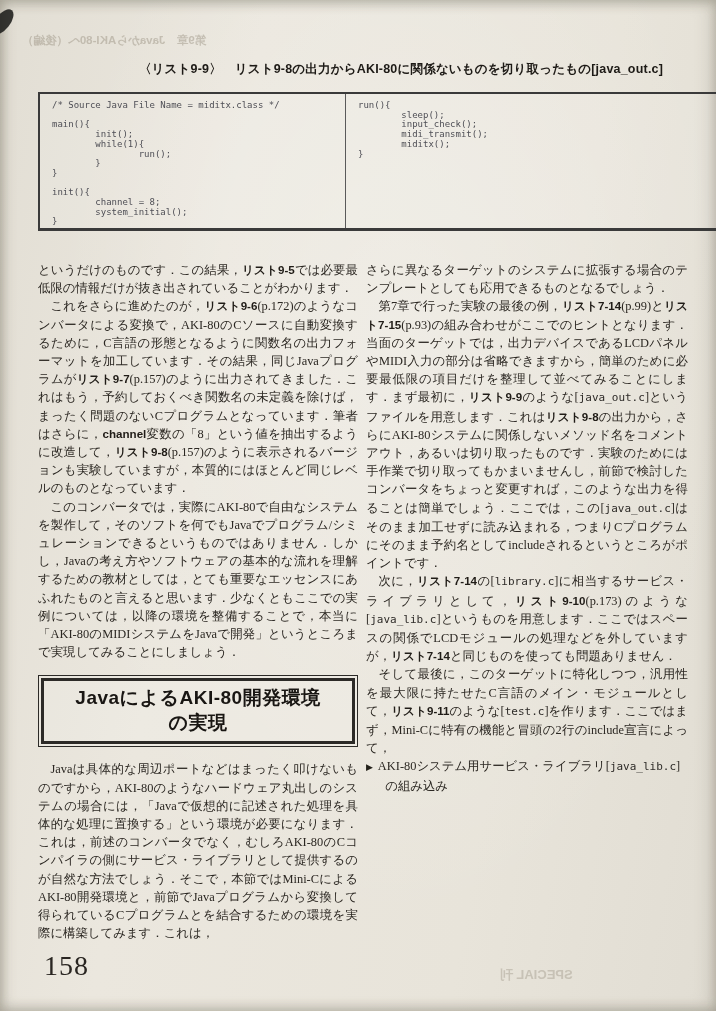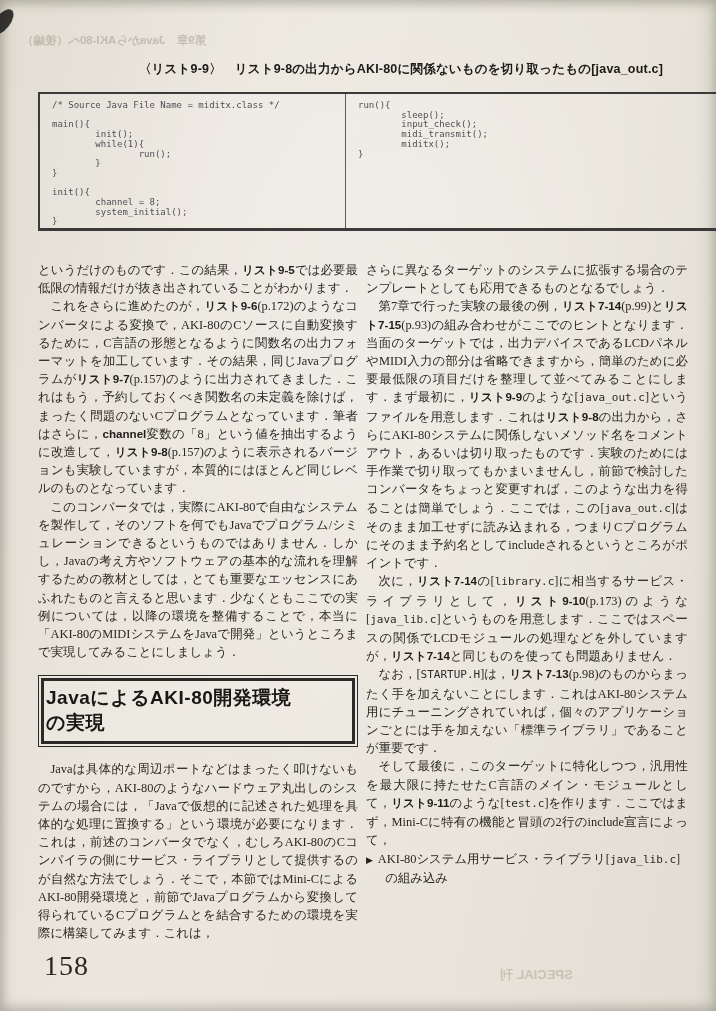--- a/index.html
+++ b/index.html
@@ -51,21 +51,21 @@
   .para{margin:0;}
   .para.indent{text-indent:1em;}
   .para.bullet{padding-left:1.55em;text-indent:-1.55em;text-align:left;}
   .marker{font-size:9px;margin-right:.55em;color:#232019;}
   .seg-b{font-family:"Liberation Sans","DejaVu Sans",sans-serif;font-weight:bold;font-size:11.6px;color:#201c17;}
   .seg-m{font-family:"DejaVu Sans Mono","Liberation Mono",monospace;font-size:11px;color:#2e2b28;}
   .heading-box{
     border:1px solid #2c2a27;padding:2px;margin:14px 0 13px 0;background:rgba(255,255,255,.12);
   }
   .heading-inner{
-    border:3px solid #2c2a27;text-align:left;padding:4px 2px 6px 2px;
+    border:3px solid #2c2a27;text-align:center;padding:4px 2px 6px 2px;
     font-family:"Liberation Sans","DejaVu Sans",sans-serif;
     font-weight:bold;font-size:19px;line-height:25px;color:#191613;letter-spacing:.5px;
     text-indent:0;
   }
   .page-number{
     position:absolute;left:44px;top:950px;font-size:28px;color:#2a2622;
     font-family:"Liberation Serif","DejaVu Serif",serif;letter-spacing:1px;
   }
   .footnote{
     position:absolute;left:115px;top:957px;width:418px;
@@ -123,21 +123,20 @@
     <div id="left-bottom">
         <p class="para indent"><span>Javaは具体的な周辺ポートなどはまったく叩けないものですから，AKI-80のようなハードウェア丸出しのシステムの場合には，「Javaで仮想的に記述された処理を具体的な処理に置換する」という環境が必要になります．これは，前述のコンバータでなく，むしろAKI-80のCコンパイラの側にサービス・ライブラリとして提供するのが自然な方法でしょう．そこで，本節ではMini-CによるAKI-80開発環境と，前節でJavaプログラムから変換して得られているCプログラムとを結合するための環境を実際に構築してみます．これは，</span></p>
       </div>
   </div>
 
   <div class="col col-right">
     <div id="right-col">
         <p class="para"><span>さらに異なるターゲットのシステムに拡張する場合のテンプレートとしても応用できるものとなるでしょう．</span></p>
         <p class="para indent"><span>第7章で行った実験の最後の例，</span><span class="seg-b">リスト7-14</span><span>(p.99)と</span><span class="seg-b">リスト7-15</span><span>(p.93)の組み合わせがここでのヒントとなります．当面のターゲットでは，出力デバイスであるLCDパネルやMIDI入力の部分は省略できますから，簡単のために必要最低限の項目だけを整理して並べてみることにします．まず最初に，</span><span class="seg-b">リスト9-9</span><span>のような[</span><span class="seg-m">java_out.c</span><span>]というファイルを用意します．これは</span><span class="seg-b">リスト9-8</span><span>の出力から，さらにAKI-80システムに関係しないメソッド名をコメントアウト，あるいは切り取ったものです．実験のためには手作業で切り取ってもかまいませんし，前節で検討したコンバータをちょっと変更すれば，このような出力を得ることは簡単でしょう．ここでは，この[</span><span class="seg-m">java_out.c</span><span>]はそのまま加工せずに読み込まれる，つまりCプログラムにそのまま予約名としてincludeされるというところがポイントです．</span></p>
         <p class="para indent"><span>次に，</span><span class="seg-b">リスト7-14</span><span>の[</span><span class="seg-m">library.c</span><span>]に相当するサービス・ライブラリとして，</span><span class="seg-b">リスト9-10</span><span>(p.173)のような[</span><span class="seg-m">java_lib.c</span><span>]というものを用意します．ここではスペースの関係でLCDモジュールの処理などを外していますが，</span><span class="seg-b">リスト7-14</span><span>と同じものを使っても問題ありません．</span></p>
-        <p class="para indent"><span>なお，[</span><span class="seg-m">STARTUP.H</span><span>]は，</span><span class="seg-b">リスト7-13</span><span>(p.98)のものからまったく手を加えないことにします．これはAKI-80システム用にチューニングされていれば，個々のアプリケーションごとには手を加えない「標準ライブラリ」であることが重要です．</span></p>
         <p class="para indent"><span>そして最後に，このターゲットに特化しつつ，汎用性を最大限に持たせたC言語のメイン・モジュールとして，</span><span class="seg-b">リスト9-11</span><span>のような[</span><span class="seg-m">test.c</span><span>]を作ります．ここではまず，Mini-Cに特有の機能と冒頭の2行のinclude宣言によって，</span></p>
         <p class="para bullet"><span class="marker">▶</span><span>AKI-80システム用サービス・ライブラリ[</span><span class="seg-m">java_lib.c</span><span>]の組み込み</span></p>
       </div>
   </div>
 
   <div class="page-number">158</div>
 
 
   <div class="bleed bleed-footer">SPECIAL 刊</div>
 

